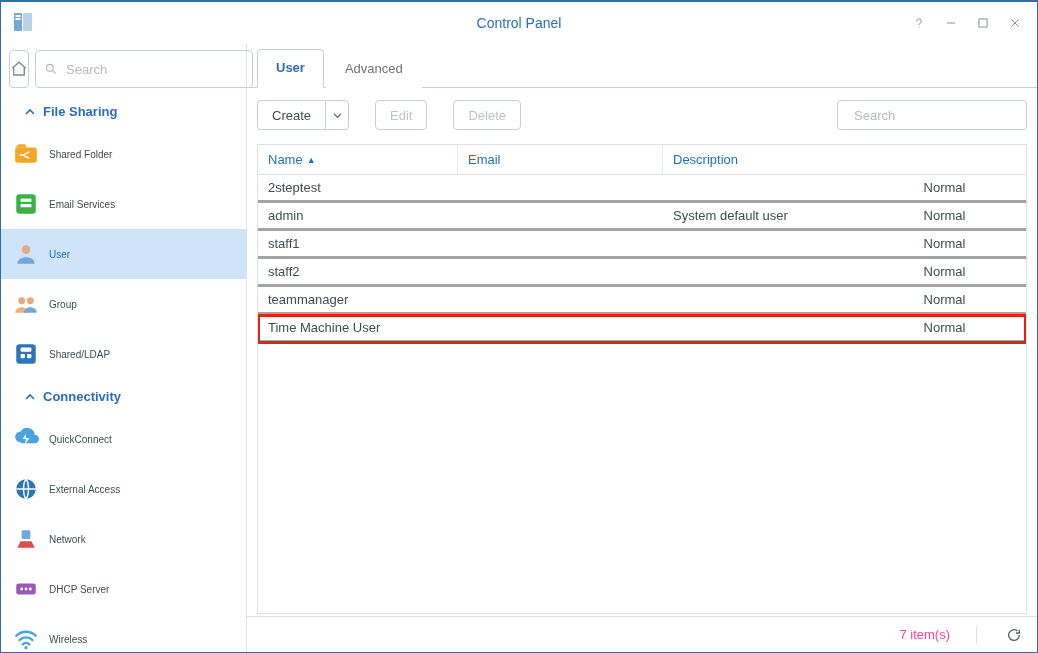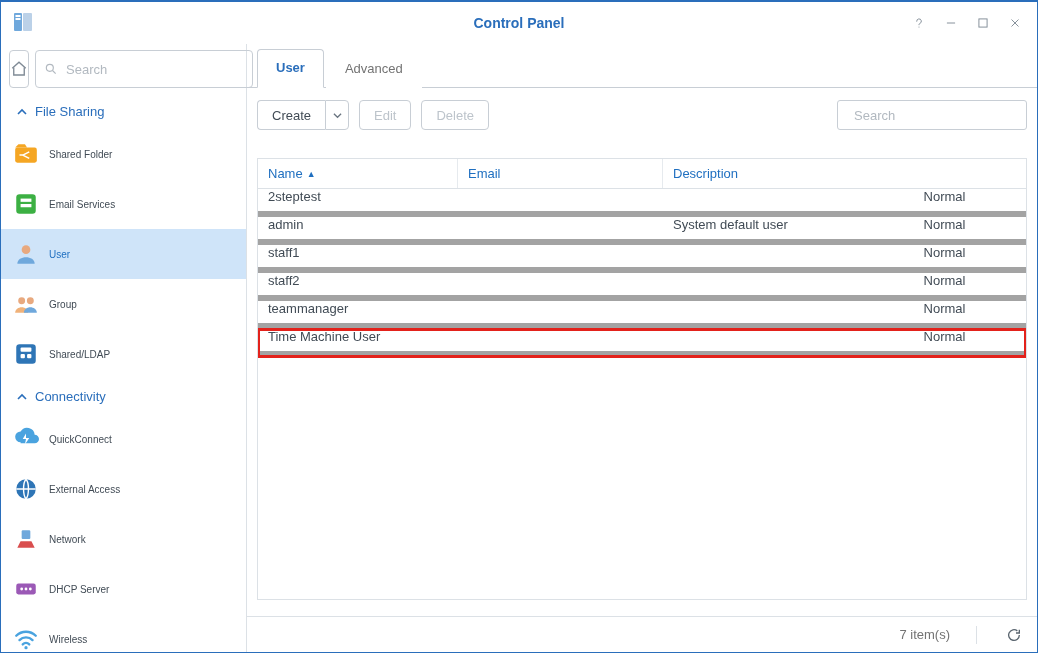--- a/index.html
+++ b/index.html
@@ -1,70 +1,70 @@
 <!DOCTYPE html>
 <html><head>
 <meta charset="utf-8">
 <style>
   html,body{margin:0;padding:0;font-family:"Segoe UI","Helvetica Neue",Arial,sans-serif;font-size:13px;color:#414B55;background:#fff}
   *{box-sizing:border-box}
   .win{width:1038px;height:653px;border:1px solid #2A6EBB;border-top:2px solid #2A6EBB;display:flex;flex-direction:column;position:relative}
   .titlebar{height:42px;display:flex;align-items:center;justify-content:center;position:relative;background:#fff}
-  .title{color:#2A6EBB;font-weight:700;font-size:14px}
+  .title{color:#2A6EBB;font-weight:400;font-size:14px}
   .title-icon{position:absolute;left:10px;top:8px;width:24px;height:24px}
   .winctrls{position:absolute;right:8px;top:0;height:42px;display:flex;align-items:center;gap:4px}
   .wbtn{width:28px;height:28px;display:flex;align-items:center;justify-content:center;color:#7F8A95;cursor:pointer}
   .wbtn svg{width:14px;height:14px;stroke:#7F8A95;fill:none;stroke-width:1.6}
   .body{flex:1;display:flex;min-height:0}
   .sidebar{width:246px;border-right:1px solid #DCE1E6;display:flex;flex-direction:column;background:#fff}
   .side-top{display:flex;gap:6px;padding:6px 8px}
   .homebtn{width:38px;height:38px;border:1px solid #C8CED5;border-radius:4px;display:flex;align-items:center;justify-content:center;cursor:pointer;background:#fff}
   .sidesearch{flex:1;height:38px;border:1px solid #C8CED5;border-radius:4px;display:flex;align-items:center;padding:0 8px;gap:6px;color:#9AA3AC}
   .sidesearch input{border:0;outline:0;flex:1;font-size:13px;color:#414B55;background:transparent}
   .sidesearch input::placeholder{color:#B2B9C0}
   .side-scroll{flex:1;overflow:auto;padding-bottom:6px}
-  .sect-hdr{display:flex;align-items:center;gap:8px;padding:10px 16px;color:#2A6EBB;font-weight:400;font-size:13px;cursor:pointer}
+  .sect-hdr{display:flex;align-items:center;gap:8px;padding:10px 24px;color:#2A6EBB;font-weight:700;font-size:13px;cursor:pointer}
   .chev{width:10px;height:10px}
   .side-item{display:flex;align-items:center;gap:10px;height:50px;padding:0 12px;cursor:pointer}
   .side-item .lab{font-size:10px;color:#414B55}
   .side-item.sel{background:#CFE4F9}
   .side-item.sel .lab{color:#1F6FC0}
   .sicon{width:26px;height:26px;display:flex;align-items:center;justify-content:center}
   .sicon svg{width:26px;height:26px}
   .main{flex:1;display:flex;flex-direction:column;min-width:0}
   .tabs{height:44px;display:flex;align-items:flex-end;padding:0 10px;border-bottom:1px solid #C8CED5;gap:2px}
   .tab{padding:10px 18px 12px;color:#737373;cursor:pointer;border:1px solid transparent;border-bottom:none;border-radius:4px 4px 0 0;position:relative;top:1px;background:#fff}
   .tab.active{color:#2A6EBB;font-weight:600;border-color:#C8CED5;border-bottom:1px solid #fff}
-  .toolbar{display:flex;align-items:center;gap:10px;padding:12px 10px}
+  .toolbar{display:flex;align-items:center;gap:26px;padding:12px 10px}
   .btn{height:30px;border:1px solid #C8CED5;border-radius:4px;background:#fff;display:flex;align-items:center;cursor:pointer;color:#414B55}
   .btn span{padding:0 14px}
   .btn.disabled{color:#BDC4CB;cursor:default}
   .splitbtn{display:flex}
   .splitbtn .main-part{border-top-right-radius:0;border-bottom-right-radius:0;border-right:0}
   .splitbtn .caret-part{width:24px;border-top-left-radius:0;border-bottom-left-radius:0;display:flex;align-items:center;justify-content:center}
   .tb-spacer{flex:1}
   .tb-search{width:190px;height:30px;border:1px solid #C8CED5;border-radius:3px;display:flex;align-items:center;padding:0 8px;gap:6px}
   .tb-search input{border:0;outline:0;flex:1;font-size:13px;background:transparent}
   .tb-search input::placeholder{color:#B2B9C0}
-  .grid{flex:1;border:1px solid #DCE1E6;margin:16px 10px;display:flex;flex-direction:column;min-height:0;overflow:hidden}
+  .grid{flex:1;border:1px solid #DCE1E6;margin:2px 10px;display:flex;flex-direction:column;min-height:0;overflow:hidden}
   .gh{display:flex;height:30px;align-items:center;border-bottom:1px solid #DCE1E6;background:#fff;color:#1F6FC0;font-size:13px}
   .gh .col{display:flex;align-items:center;padding:0 10px;border-right:1px solid #E6EAEE;height:100%}
   .gh .col:last-child{border-right:0}
   .sort-ind{margin-left:4px;font-size:9px}
   .gbody{flex:1;overflow:auto}
-  .row{display:flex;height:28px;border-bottom:6px solid #a3a3a3;font-size:13px;color:#414B55}
+  .row{display:flex;height:28px;align-items:center;border-bottom:3px solid #a3a3a3;font-size:13px;color:#414B55}
   .row .col{padding:0 10px;overflow:hidden;text-overflow:ellipsis;white-space:nowrap}
   .row.hl{outline:3px solid #E3221B;outline-offset:-2px}
   .status-dis{color:#D8443B}
   .c-name{flex:0 0 200px}
   .c-email{flex:0 0 205px}
   .c-desc{flex:0 0 200px}
   .c-stat{flex:1;text-align:center}
   .gh .c-stat{justify-content:center}
-  .footer{height:36px;border-top:1px solid #DCE1E6;display:flex;align-items:center;justify-content:flex-end;padding:0 12px;gap:26px;color:#737373}
+  .footer{height:36px;border-top:1px solid #DCE1E6;display:flex;align-items:center;justify-content:flex-end;padding:0 12px;gap:26px;color:#ec4899}
   .divider{width:1px;height:18px;background:#DCE1E6}
   .refresh{cursor:pointer;display:flex;align-items:center;justify-content:center;width:22px;height:22px}
 </style>
 </head>
 <body>
 
 <div class="win">
   <div class="titlebar">
     <div class="title-icon">
       <svg viewBox="0 0 24 24">

